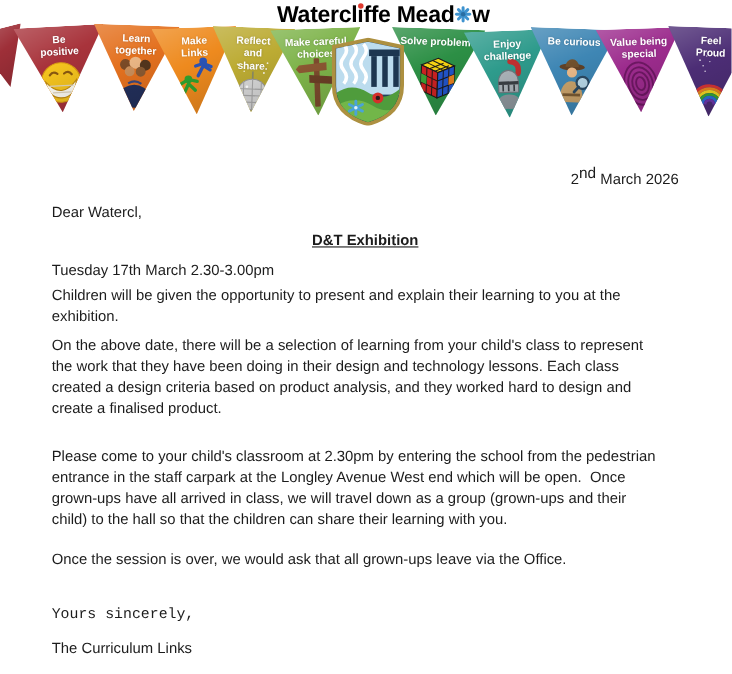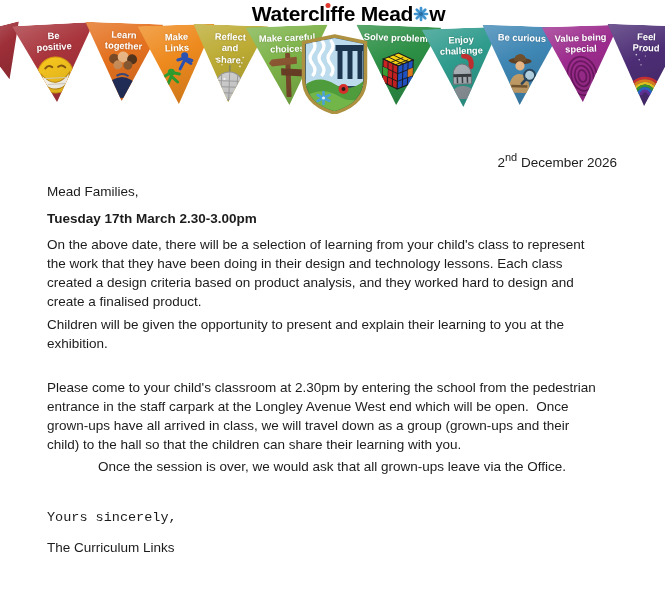--- a/index.html
+++ b/index.html
@@ -40,30 +40,30 @@
   }
   .flag-icon {
     position:absolute; left:50%; top:23px; transform:translateX(-50%);
     width:46px; height:52px; z-index:1;
   }
   .crest { position:absolute; z-index:5; }
 
   
   .letter { padding:0 48px 0 47px; font-size:13.5px; line-height:19px; }
   .date-line   { margin-top:33px; text-align:right; }
-  .date-line sup { font-size:11px; }
+  .date-line sup { font-size:14px; }
   .salutation  { margin-top:10px; }
   .heading     { margin-top:7px; text-align:center; font-weight:bold; text-decoration:underline; }
   .classes     { margin-top:8px; }
-  .event-line  { margin-top:8px; font-weight:bold; }
+  .event-line  { margin-top:8px; font-weight:normal; }
   .para        { white-space:pre-line; }
   .para.p1 { margin-top:7px; }
   .para.p2 { margin-top:4px; }
   .para.p3 { margin-top:25px; }
-  .para.p4 { margin-top:3px;text-align:center; }
+  .para.p4 { margin-top:18px; }
   .closing     { margin-top:32px;font-family:Liberation Mono, monospace; }
   .signature   { margin-top:11px; }
 </style>
 </head>
 <body>
 
 <div class="banner">
 
   <div class="school-title"><span>Watercl</span><span class="iwrap"><span>ı</span><span class="i-dot"></span></span><span>ffe Mead</span><svg class="flower-o" viewBox="0 0 20 20">
         <g stroke="#3f93cf" stroke-width="3.4" stroke-linecap="round">
@@ -276,34 +276,35 @@
           <path d="M10.8,48 A9.2,9.2 0 0 1 29.2,48" stroke="#35a135"></path>
           <path d="M13.4,48 A6.6,6.6 0 0 1 26.6,48" stroke="#2b6fd4"></path>
           <path d="M16,48 A4,4 0 0 1 24,48" stroke="#6a35a8"></path>
         </g>
       </svg>
     </div>
   </div>
 </div>
 
 <div class="letter">
-  <div class="date-line"><span>2</span><sup>nd</sup><span> December 2026</span></div>
-
-  <div class="salutation">Mead Families,</div>
-
+  <div class="date-line"><span>2</span><sup>nd</sup><span> March 2026</span></div>
+
+  <div class="salutation">Dear Watercl,</div>
+
+  <div class="heading">D&amp;T Exhibition</div>
 
 
   <div class="event-line">Tuesday 17th March 2.30-3.00pm</div>
 
+  <div class="para p2">Children will be given the opportunity to present and explain their learning to you at the
+exhibition.</div>
   <div class="para p1">On the above date, there will be a selection of learning from your child's class to represent
 the work that they have been doing in their design and technology lessons. Each class
 created a design criteria based on product analysis, and they worked hard to design and
 create a finalised product.</div>
-  <div class="para p2">Children will be given the opportunity to present and explain their learning to you at the
-exhibition.</div>
   <div class="para p3">Please come to your child's classroom at 2.30pm by entering the school from the pedestrian
 entrance in the staff carpark at the Longley Avenue West end which will be open.&nbsp; Once
 grown-ups have all arrived in class, we will travel down as a group (grown-ups and their
 child) to the hall so that the children can share their learning with you.</div>
   <div class="para p4">Once the session is over, we would ask that all grown-ups leave via the Office.</div>
 
   <div class="closing">Yours sincerely,</div>
   <div class="signature">The Curriculum Links</div>
 </div>
 

